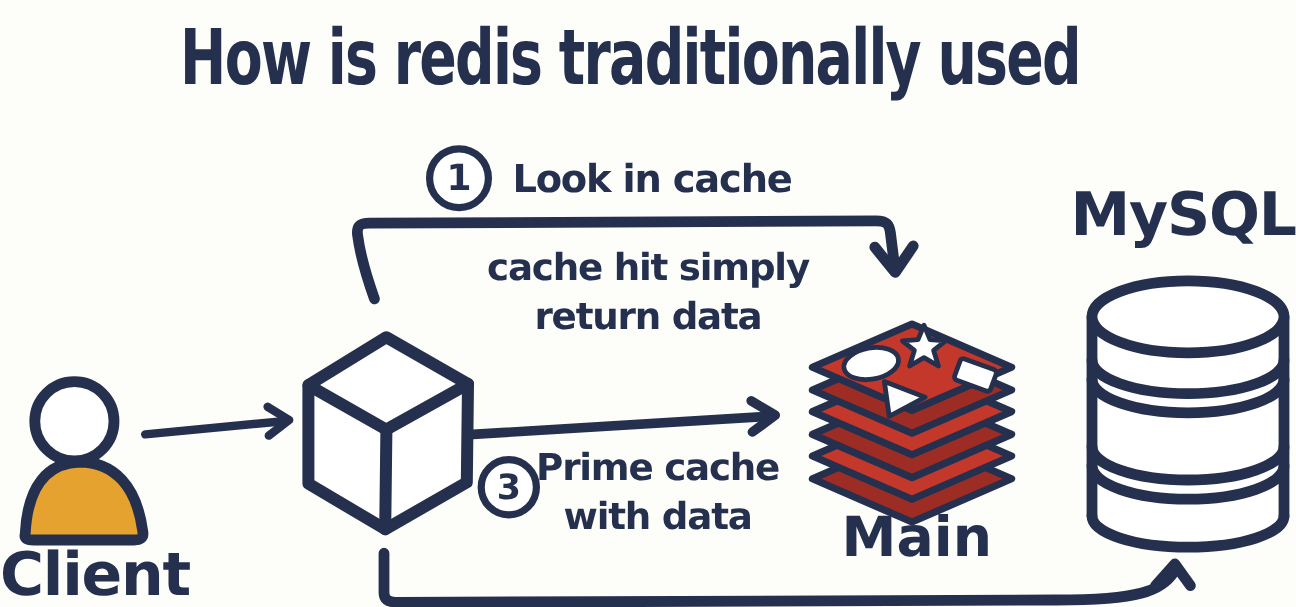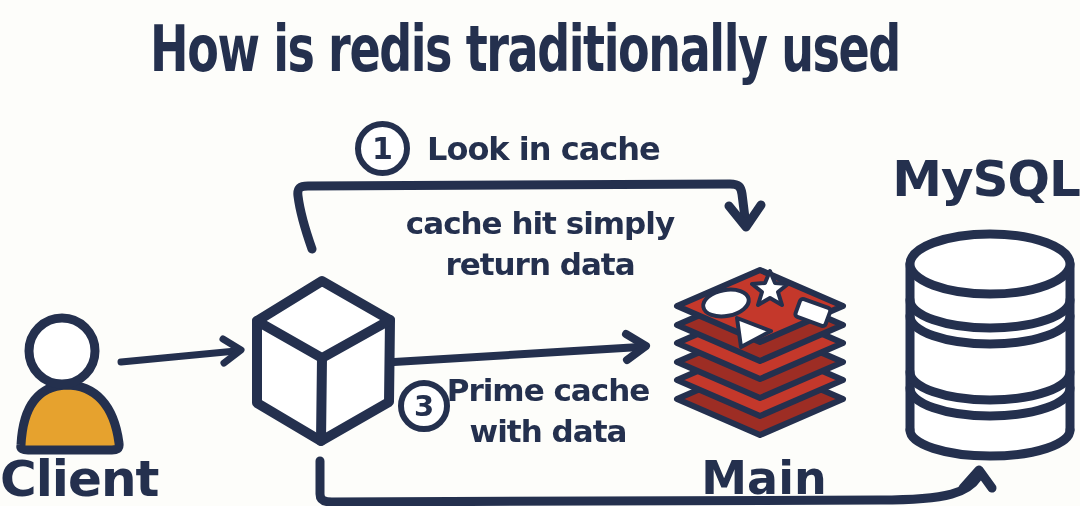--- a/index.html
+++ b/index.html
@@ -8,21 +8,21 @@
   }
   html,body{margin:0;padding:0;}
   body{font-family:"DejaVu Sans","Liberation Sans",sans-serif;background:#fff;}
   .canvas{position:relative;width:1080px;height:506px;overflow:hidden;background:var(--background);color:var(--ink);text-decoration:underline;}
   .txt{position:absolute;font-weight:700;color:var(--ink);white-space:nowrap;}
   .title{left:525px;top:12px;font-size:64px;letter-spacing:-2px;transform:translateX(-50%) scaleX(0.72);transform-origin:center top;}
   .client-label{left:0px;top:450px;font-size:50px;letter-spacing:-1px;}
   .step1-label{left:427px;top:130px;font-size:32px;letter-spacing:-1px;}
   .hit-note{left:375px;top:203px;width:330px;text-align:center;font-size:31px;line-height:41px;letter-spacing:-1px;white-space:normal;}
   .step3-note{left:442px;top:370px;width:212px;text-align:center;font-size:31px;line-height:41px;letter-spacing:-1px;white-space:normal;}
-  .main-label{left:764px;top:420px;font-size:46px;transform:translateX(-50%);margin-top:31px;}
+  .main-label{left:764px;top:420px;font-size:46px;transform:translateX(-50%);}
   .mysql-label{left:986px;top:150px;font-size:50px;letter-spacing:-1px;transform:translateX(-50%);}
   .badge{position:absolute;box-sizing:border-box;border:6px solid var(--ink);border-radius:50%;background:#fff;
          display:flex;align-items:center;justify-content:center;font-weight:700;color:var(--ink);}
   .badge1{left:355px;top:121px;width:55px;height:55px;font-size:30px;}
   .badge3{left:398px;top:380px;width:52px;height:52px;font-size:29px;}
   svg.layer{position:absolute;left:0;top:0;}
   .ink{stroke:var(--ink);fill:none;stroke-linecap:round;stroke-linejoin:round;}
   .wfill{fill:#ffffff;stroke:var(--ink);stroke-linecap:round;stroke-linejoin:round;}
   .ofill{fill:var(--client-fill);stroke:var(--ink);stroke-linecap:round;stroke-linejoin:round;}
   .rfill{fill:var(--redis-red);stroke:var(--ink);stroke-linecap:round;stroke-linejoin:round;}

